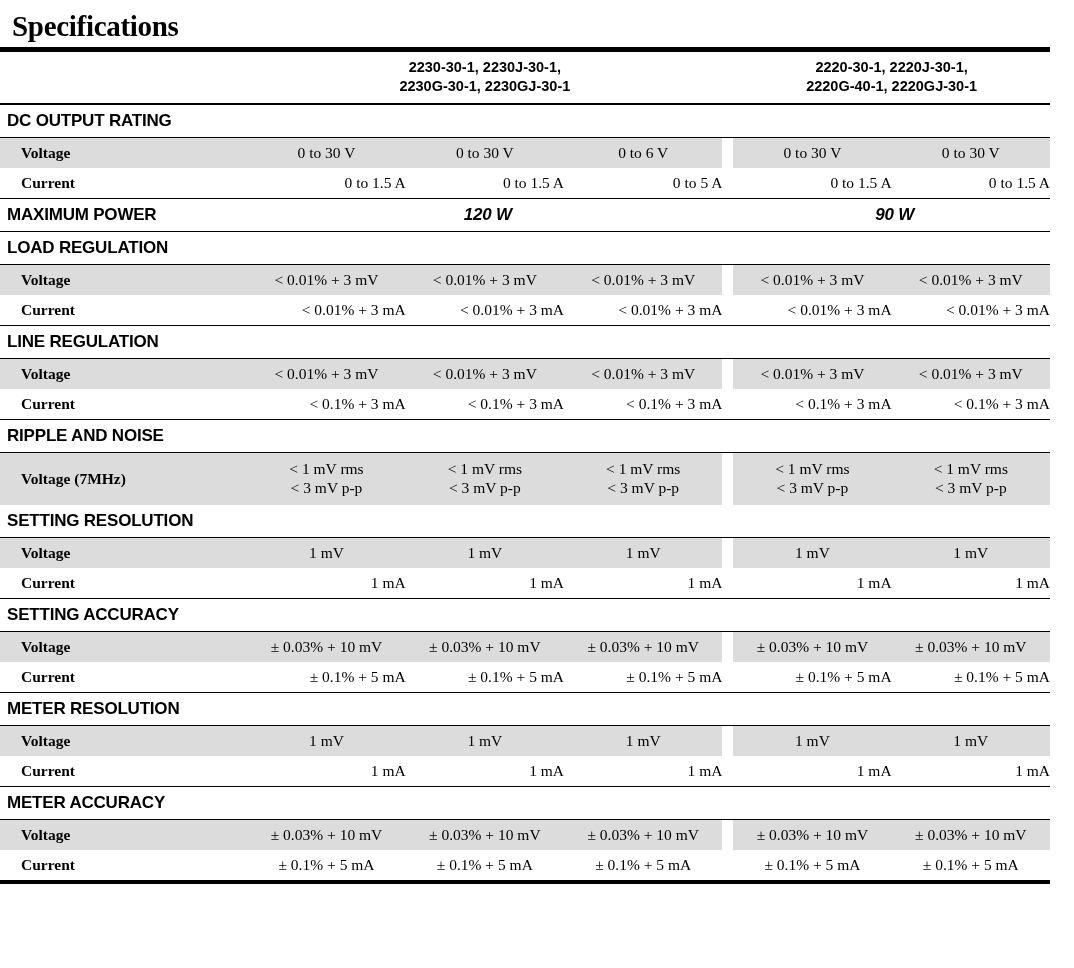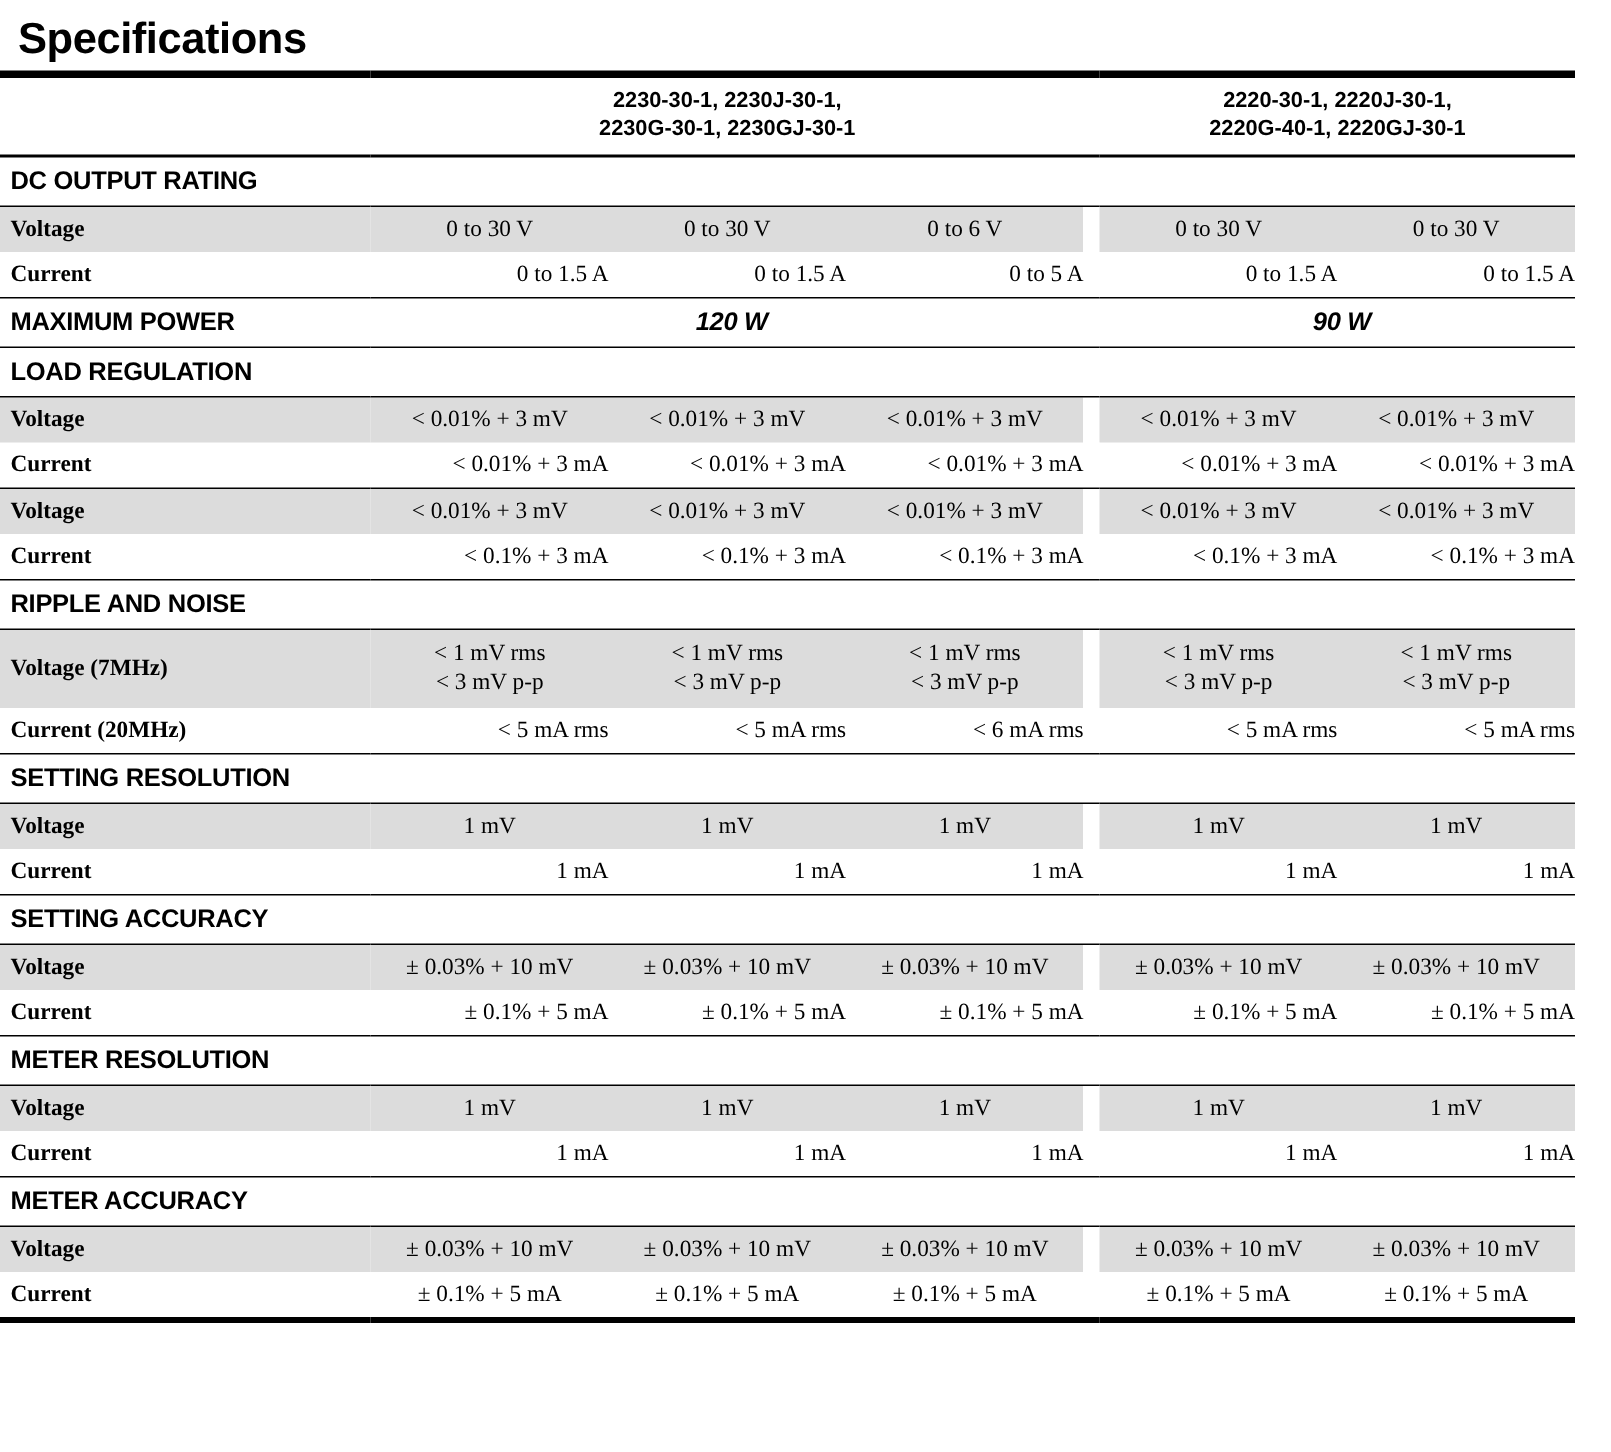--- a/index.html
+++ b/index.html
@@ -15,21 +15,21 @@
     overflow: hidden;
   }
   .page {
     position: relative;
     width: 1074px;
     height: 968px;
     padding: 0;
     box-sizing: border-box;
   }
   .title {
-    font-family: Liberation Sans, sans-serif;
+    font-family: Liberation Serif, serif;
     font-weight: bold;
     font-size: 29px;
     letter-spacing: -0.3px;
     margin: 10px 0 4px 12px;
   }
   table.spec {
     border-collapse: collapse;
     width: 1050px;
     table-layout: fixed;
   }
@@ -74,21 +74,21 @@
   tr.data-row td {
     font-size: 15.5px;
     height: 30px;
     text-align: center;
   }
   tr.data-row td.rowlabel {
     font-family: "Liberation Serif", serif;
     font-weight: bold;
     font-size: 15.5px;
     text-align: left;
-    padding-left: 7px;
+    padding-left: 21px;
   }
   tr.data-row.shaded td {
     background: #dcdcdc;
   }
   tr.data-row.shaded td.gapcell {
     background: #ffffff;
   }
   td.gapcell { background: #ffffff; }
 
   tr.data-row td.val .sub {
@@ -194,20 +194,23 @@
       <tr class="data-row section-end">
         <td class="rowlabel">Current</td>
         <td class="val">&lt; 0.01% + 3 mA</td>
         <td class="val">&lt; 0.01% + 3 mA</td>
         <td class="val">&lt; 0.01% + 3 mA</td>
         <td class="gapcell"></td>
         <td class="val">&lt; 0.01% + 3 mA</td>
         <td class="val">&lt; 0.01% + 3 mA</td>
       </tr>
 
+      <tr class="section-row">
+        <td class="first" colspan="7">LINE REGULATION</td>
+      </tr>
       <tr class="data-row shaded">
         <td class="rowlabel">Voltage</td>
         <td class="val">&lt; 0.01% + 3 mV</td>
         <td class="val">&lt; 0.01% + 3 mV</td>
         <td class="val">&lt; 0.01% + 3 mV</td>
         <td class="gapcell"></td>
         <td class="val">&lt; 0.01% + 3 mV</td>
         <td class="val">&lt; 0.01% + 3 mV</td>
       </tr>
       <tr class="data-row section-end">
@@ -240,29 +243,20 @@
         <td class="gapcell"></td>
         <td class="val">
           <span class="sub">&lt; 1 mV rms</span>
           <span class="sub">&lt; 3 mV p-p</span>
         </td>
         <td class="val">
           <span class="sub">&lt; 1 mV rms</span>
           <span class="sub">&lt; 3 mV p-p</span>
         </td>
       </tr>
-      <tr class="data-row section-end">
-        <td class="rowlabel">Current (20MHz)</td>
-        <td class="val">&lt; 5 mA rms</td>
-        <td class="val">&lt; 5 mA rms</td>
-        <td class="val">&lt; 6 mA rms</td>
-        <td class="gapcell"></td>
-        <td class="val">&lt; 5 mA rms</td>
-        <td class="val">&lt; 5 mA rms</td>
-      </tr>
 
       <tr class="section-row">
         <td class="first" colspan="7">SETTING RESOLUTION</td>
       </tr>
       <tr class="data-row shaded">
         <td class="rowlabel">Voltage</td>
         <td class="val">1 mV</td>
         <td class="val">1 mV</td>
         <td class="val">1 mV</td>
         <td class="gapcell"></td>

